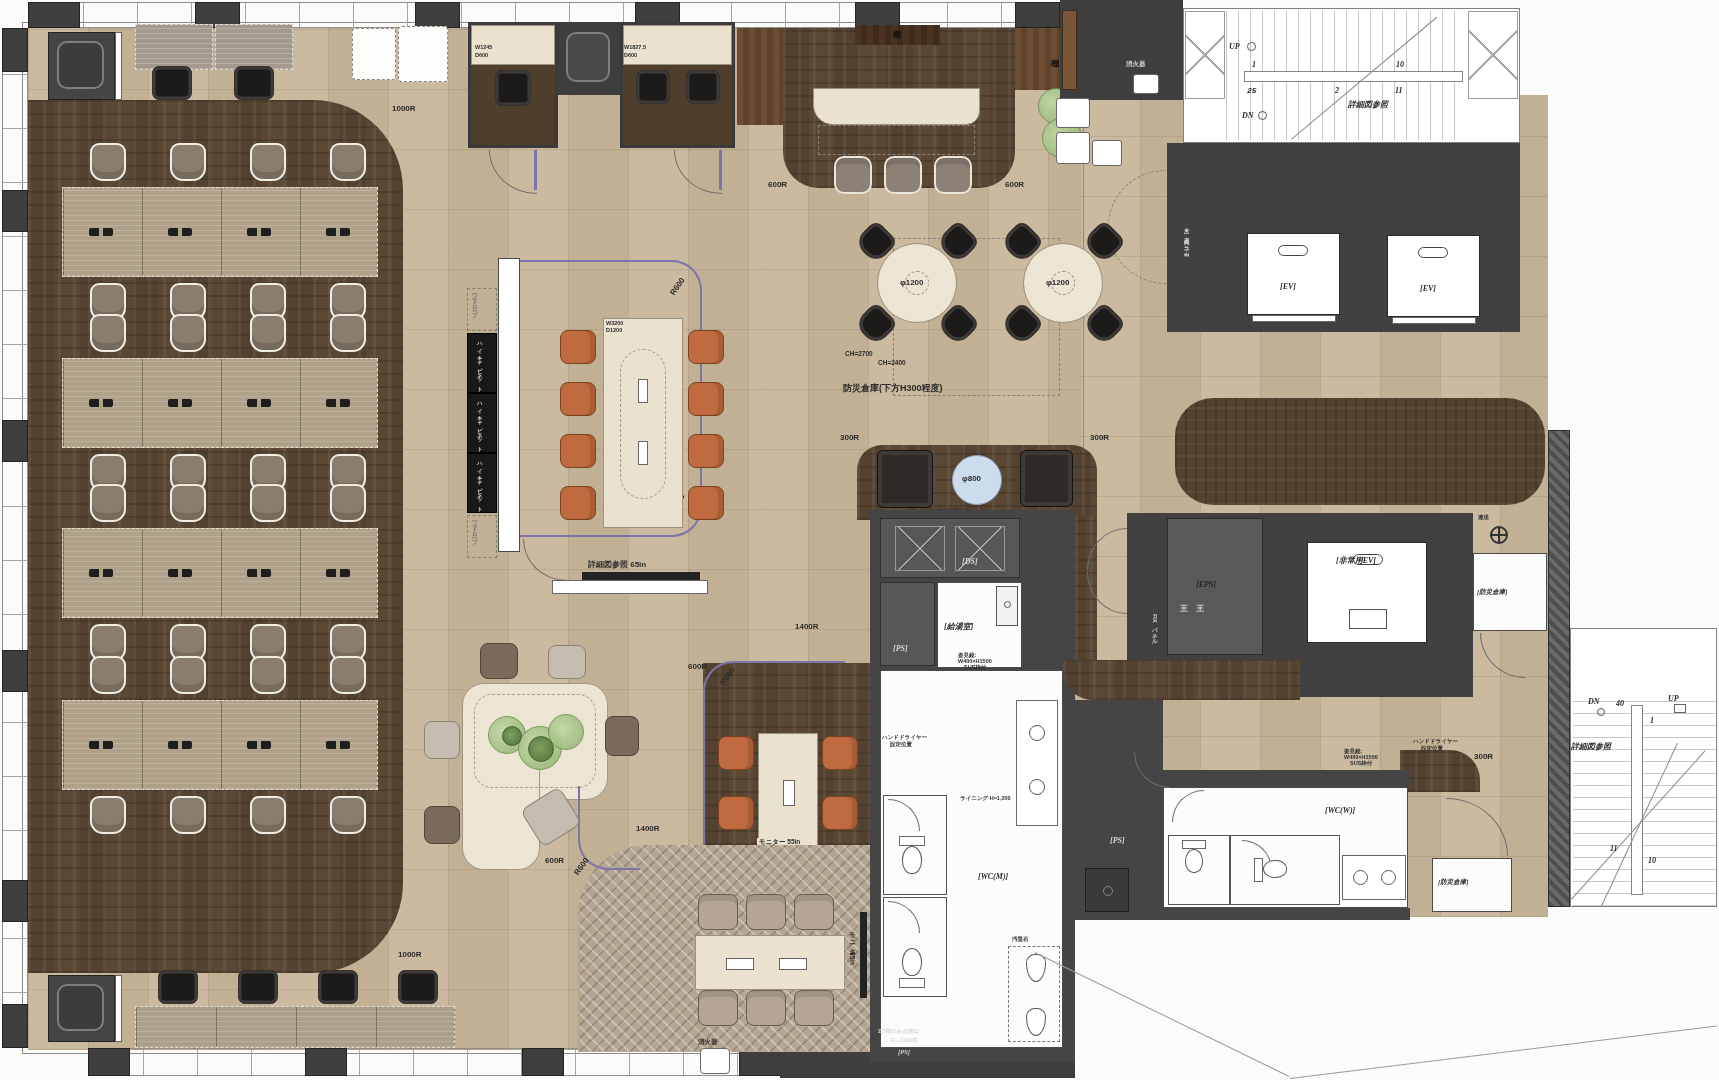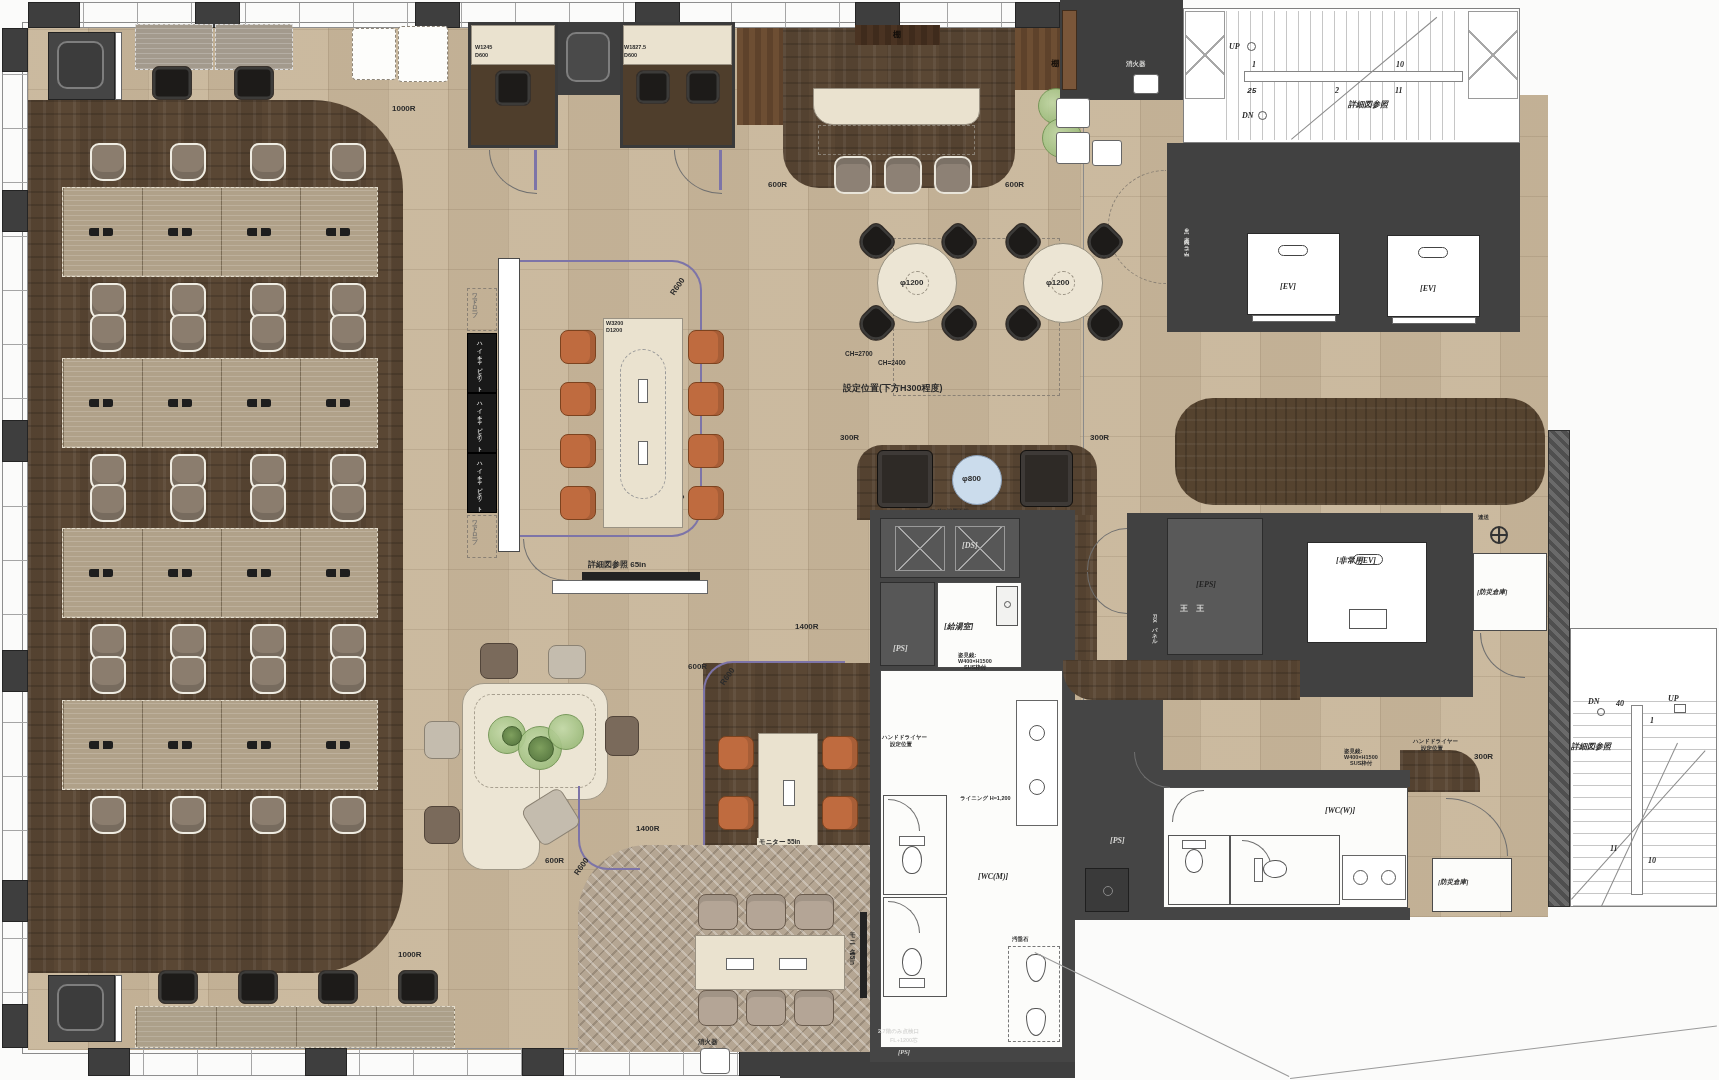--- a/index.html
+++ b/index.html
@@ -177,21 +177,21 @@
 
   <div class="abs dash" style="left:893px;top:238px;width:167px;height:158px;"></div>
   <div class="abs" style="left:877px;top:243px;width:80px;height:80px;background:#ece5d4;border:1px solid #97907f;border-radius:50%;"></div>
   <div class="abs" style="left:1023px;top:243px;width:80px;height:80px;background:#ece5d4;border:1px solid #97907f;border-radius:50%;"></div>
   <div class="abs" style="left:905px;top:271px;width:24px;height:24px;border:1px dashed #9a9283;border-radius:50%;"></div>
   <div class="abs" style="left:1051px;top:271px;width:24px;height:24px;border:1px dashed #9a9283;border-radius:50%;"></div>
   <b class="lb" style="left:900px;top:278px;">φ1200</b>
   <b class="lb" style="left:1046px;top:278px;">φ1200</b>
   <b class="lb sm" style="left:845px;top:350px;">CH=2700</b>
   <b class="lb sm" style="left:878px;top:359px;">CH=2400</b>
-  <b class="lb" style="left:843px;top:383px;font-size:9px;">設定位置(下方H300程度)</b>
+  <b class="lb" style="left:843px;top:383px;font-size:9px;">防災倉庫(下方H300程度)</b>
 
   <div class="abs carpet" style="left:857px;top:445px;width:240px;height:75px;border-radius:25px 25px 0 0;"></div>
   <div class="abs carpet" style="left:1060px;top:515px;width:37px;height:150px;"></div>
   <div class="abs sofa" style="left:877px;top:450px;width:56px;height:58px;"></div>
   <div class="abs sofa" style="left:1020px;top:450px;width:53px;height:57px;"></div>
   <div class="abs" style="left:952px;top:455px;width:50px;height:50px;background:#cbdcec;border:1px solid #8ba0b8;border-radius:50%;"></div>
   <b class="lb" style="left:962px;top:474px;">φ800</b>
   <b class="lb tiny" style="left:930px;top:508px;">マグサ設置下地</b>
   <b class="lb" style="left:840px;top:433px;">300R</b>
   <b class="lb" style="left:1090px;top:433px;">300R</b>
@@ -229,21 +229,21 @@
   <div class="abs" style="left:860px;top:912px;width:7px;height:86px;background:#232323;"></div>
   <b class="lb sm v" style="left:849px;top:928px;">モニター 55in</b>
   <b class="lb sm" style="left:698px;top:1038px;">消火器</b>
   <div class="abs fbox" style="left:700px;top:1048px;width:30px;height:26px;border-radius:4px;"></div>
 
   <div class="abs wall2" style="left:870px;top:510px;width:205px;height:552px;background:#454545;"></div>
   <div class="abs" style="left:880px;top:518px;width:140px;height:60px;background:#575757;border:1.5px solid #2e2e2e;">
     <div class="abs hx" style="left:14px;top:7px;width:50px;height:45px;background-color:#575757;"></div>
     <div class="abs hx" style="left:74px;top:7px;width:50px;height:45px;background-color:#575757;"></div>
   </div>
-  <b class="lb it lt" style="left:962px;top:541px;">[DS]</b>
+  <b class="lb it lt" style="left:962px;top:557px;">[DS]</b>
   <div class="abs" style="left:880px;top:582px;width:55px;height:84px;background:#575757;border:1.5px solid #2e2e2e;"></div>
   <b class="lb it lt" style="left:893px;top:644px;">[PS]</b>
   <div class="abs wroom" style="left:937px;top:582px;width:85px;height:86px;">
     <div class="abs" style="left:58px;top:3px;width:22px;height:40px;border:1.2px solid #555;background:#f2f2f0;"></div>
     <div class="abs" style="left:66px;top:18px;width:7px;height:7px;border:1px solid #555;border-radius:50%;"></div>
   </div>
   <b class="lb it" style="left:944px;top:622px;">[給湯室]</b>
   <b class="lb tiny" style="left:958px;top:652px;">姿見鏡:</b>
   <b class="lb tiny" style="left:958px;top:658px;">W400×H1500</b>
   <b class="lb tiny" style="left:964px;top:664px;">SUS枠付</b>

